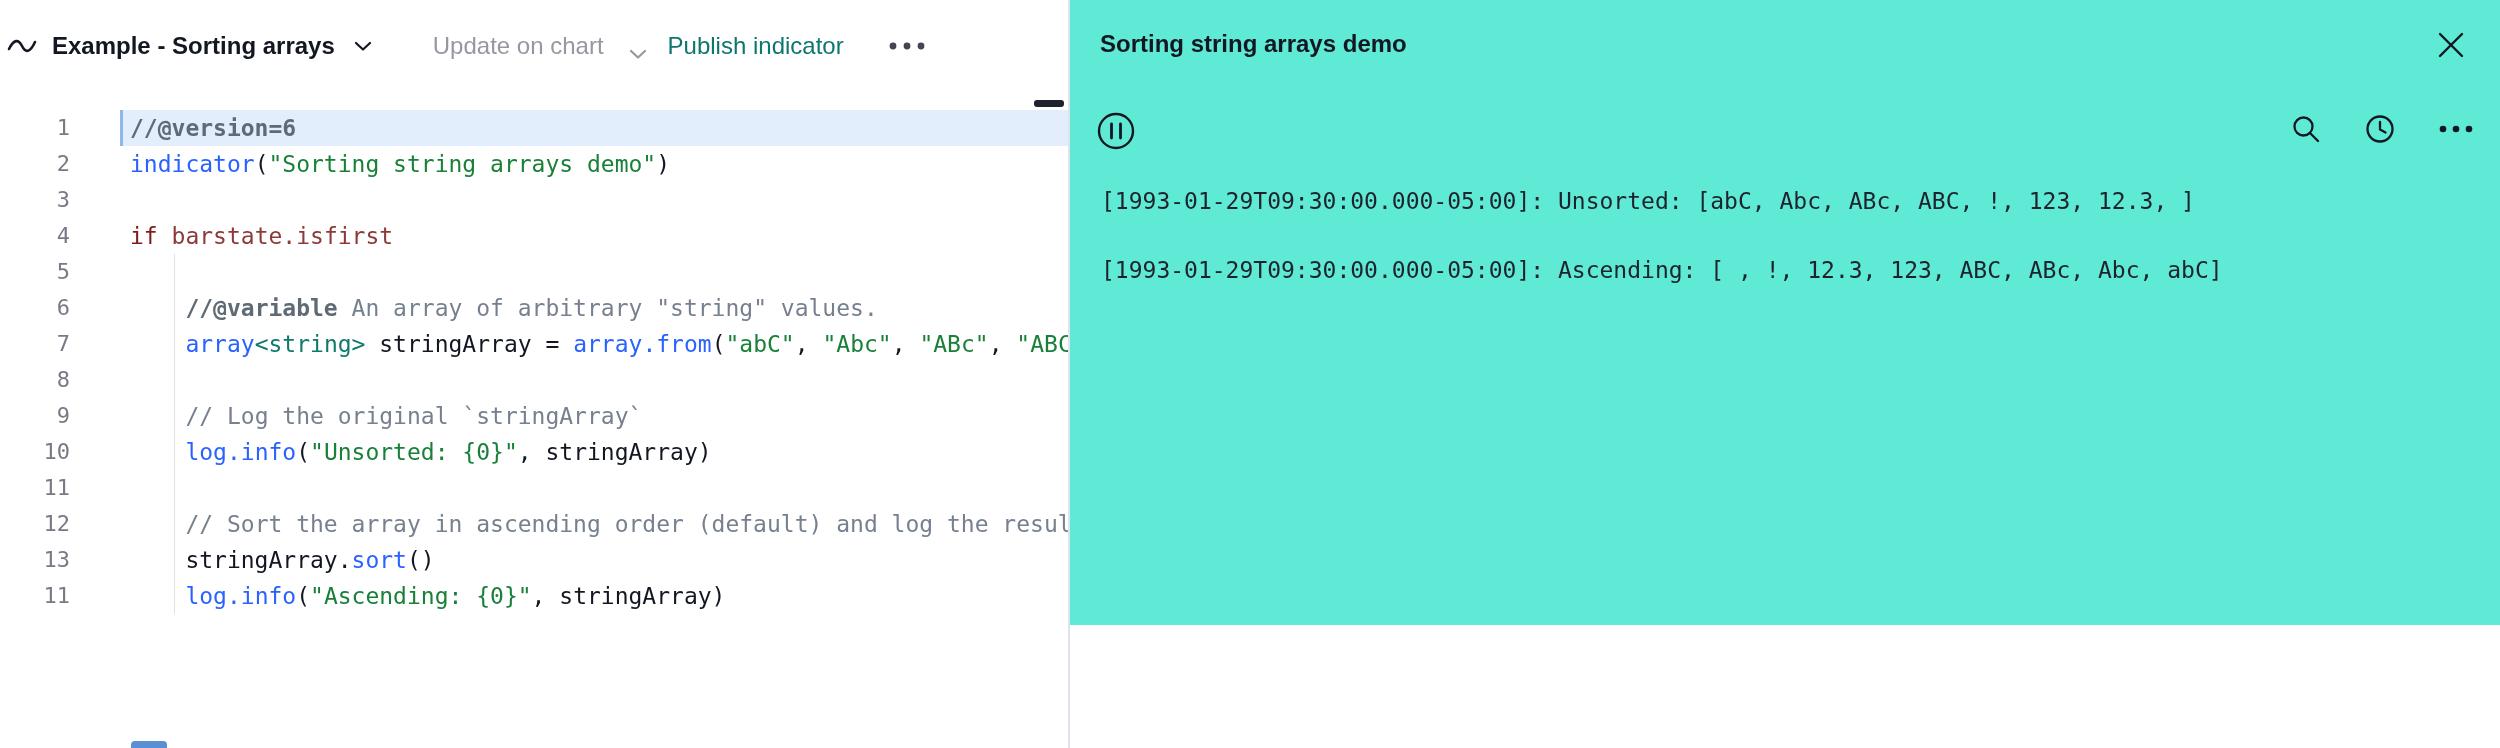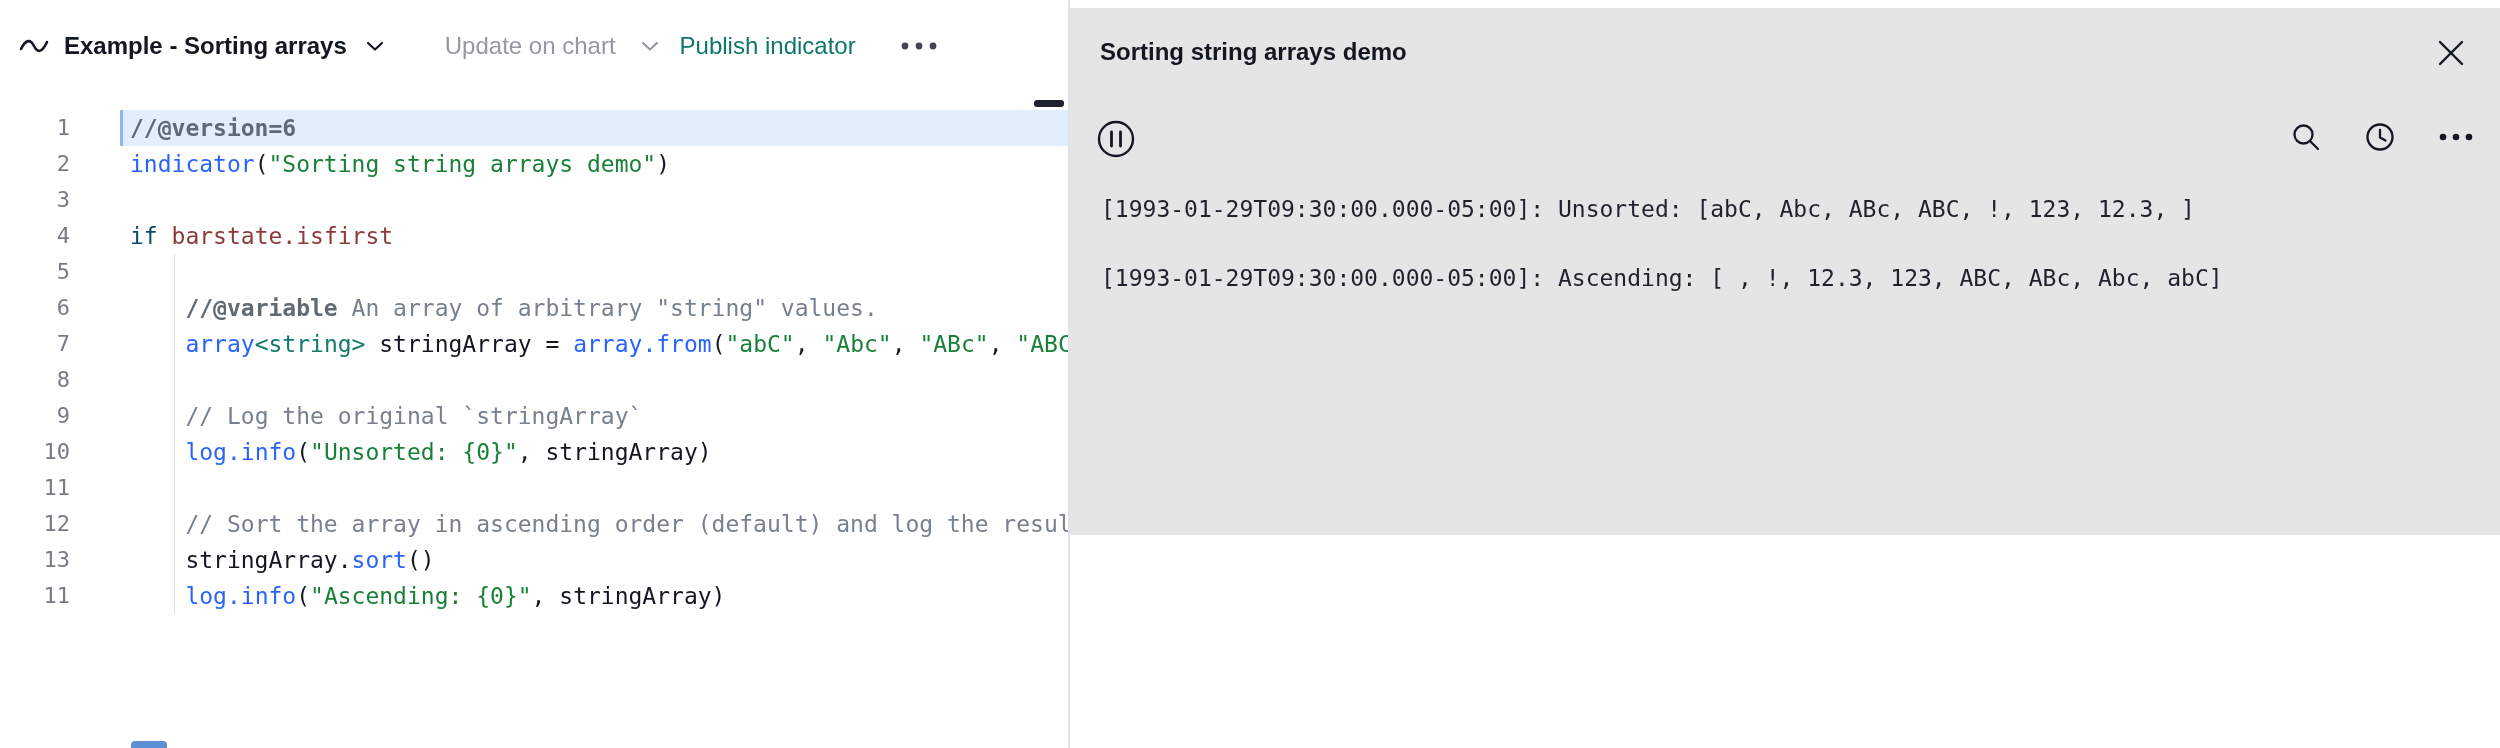--- a/index.html
+++ b/index.html
@@ -14,26 +14,26 @@
   svg { display: block; }
 
   
   .editor-pane {
     position: absolute; left: 0; top: 0;
     width: 1068px; height: 748px;
     background: #fff; overflow: hidden;
   }
   .editor-header {
     display: flex; align-items: center;
-    height: 92px; padding-left: 18px;
+    height: 92px; padding-left: 6px;
   }
   .script-title-btn { display: flex; align-items: center; cursor: pointer; }
   .script-title { font-size: 24px; font-weight: bold; color: #131722; margin-left: 14px; white-space: nowrap; }
   .chev { margin-left: 18px; }
-  .update-btn { display: flex; align-items: center; margin-left: 60px; cursor: default; }
+  .update-btn { display: flex; align-items: flex-end; margin-left: 60px; cursor: default; }
   .update-label { font-size: 24px; color: #9598a1; white-space: nowrap; }
   .update-btn .chev { margin-left: 24px; }
   .publish-btn { margin-left: 20px; font-size: 24px; color: #0f766e; white-space: nowrap; cursor: pointer; }
   .editor-more { margin-left: 44px; cursor: pointer; }
 
   .editor-body { position: relative; display: flex; }
   .gutter {
     width: 120px; box-sizing: border-box;
     padding: 18px 50px 0 0;
     text-align: right;
@@ -54,21 +54,21 @@
   .indent-guide {
     position: absolute; left: 54px; top: 162px;
     width: 1px; height: 360px; background: #dfe2e8;
   }
 
   .tk-pl  { color: #131722; }
   .tk-com { color: #76808f; }
   .tk-ann { color: #5f6a75; font-weight: bold; }
   .tk-fn  { color: #2962ff; }
   .tk-str { color: #188038; }
-  .tk-kw  { color: #0c4a6e; margin-top: 27px; }
+  .tk-kw  { color: #7f1d1d; margin-top: 27px; }
   .tk-var { color: #8c3a3a; }
   .tk-typ { color: #0f7b6c; }
 
   .cursor-mark {
     position: absolute; left: 1034px; top: 100px;
     width: 30px; height: 7px; background: #1e222d; border-radius: 3px;
   }
   .hscroll-fragment {
     position: absolute; left: 131px; top: 741px;
     width: 36px; height: 7px; background: #5b8fd4;
@@ -77,22 +77,22 @@
 
   
   .divider {
     position: absolute; left: 1068px; top: 0;
     width: 2px; height: 748px; background: #e0e3eb;
     cursor: col-resize;
   }
 
   
   .console-pane {
-    position: absolute; left: 1070px; top: 8px; right: 0; height: 527px;
-    background: #e5e5e5;
+    position: absolute; left: 1070px; top: 0; right: 0; height: 625px;
+    background: #5eead4;
   }
   .console-title {
     position: absolute; left: 30px; top: 30px;
     font-size: 24px; font-weight: bold; color: #131722; white-space: nowrap;
   }
   .close-btn { position: absolute; right: 32px; top: 28px; cursor: pointer; }
   .pause-btn { position: absolute; left: 25px; top: 110px; cursor: pointer; }
   .console-tools {
     position: absolute; right: 26px; top: 113px;
     display: flex; align-items: center; gap: 42px;

